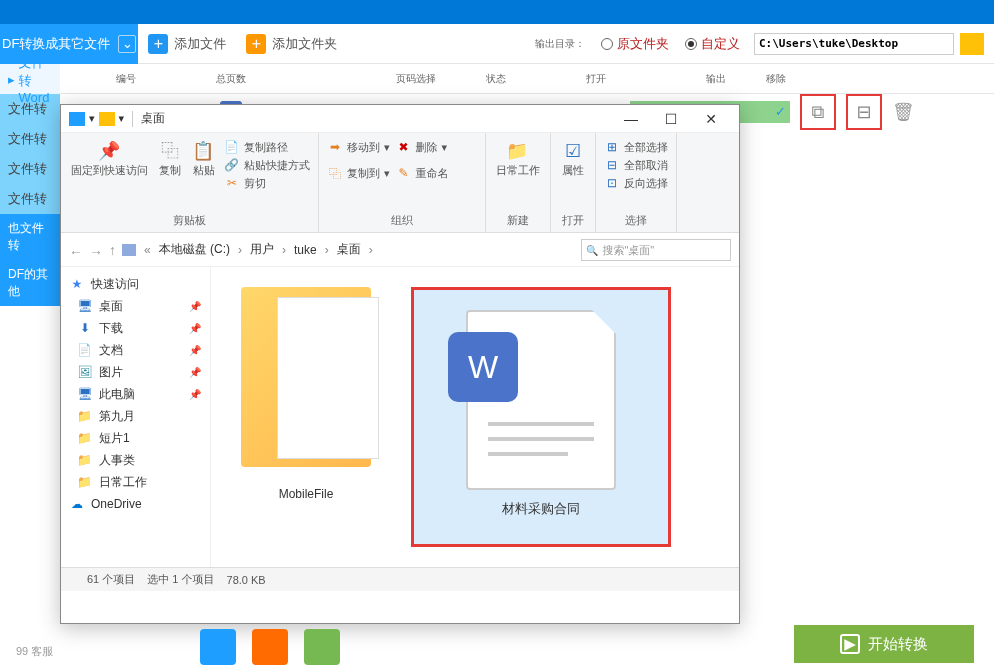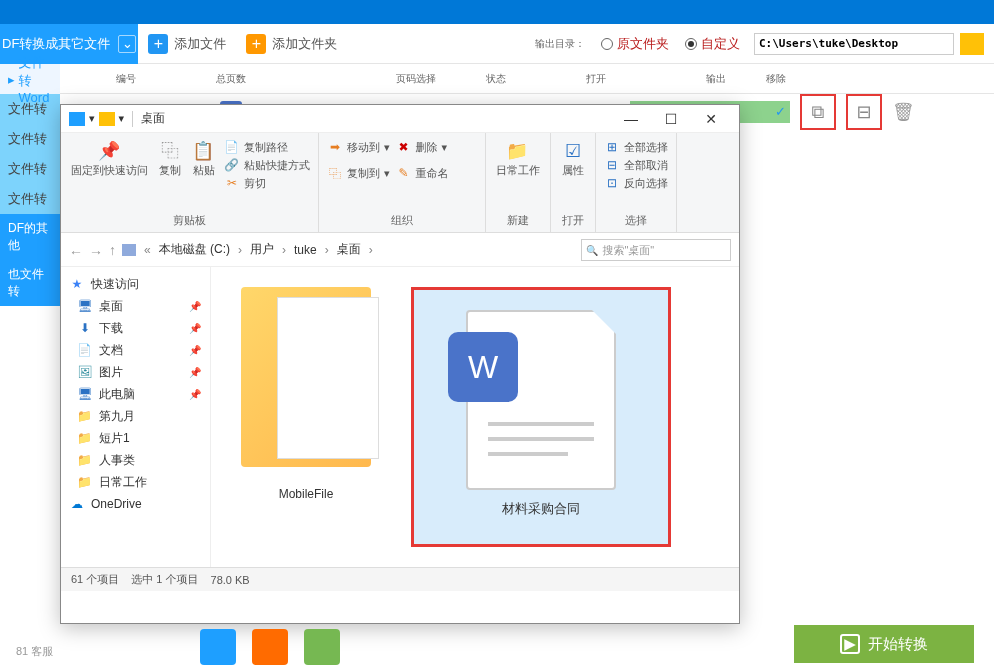--- a/index.html
+++ b/index.html
@@ -105,21 +105,21 @@
 .doc-ic { width: 150px; height: 180px; background: #fff; border: 2px solid #ccc; border-radius: 4px; position: relative; margin: 10px 0; }
 .doc-ic::before { content: ""; position: absolute; top: -2px; right: -2px; border-style: solid; border-width: 0 24px 24px 0; border-color: transparent #d8ecfb transparent transparent; }
 .doc-ic .wbadge { position: absolute; left: -20px; top: 20px; width: 70px; height: 70px; background: #4a73c9; border-radius: 10px; display: flex; align-items: center; justify-content: center; color: #fff; font-size: 32px; }
 .doc-ic .line { position: absolute; left: 20px; right: 20px; height: 4px; background: #ccc; }
 .doc-ic .l1 { top: 110px; }
 .doc-ic .l2 { top: 125px; }
 .doc-ic .l3 { top: 140px; width: 80px; }
 .selected-file .name { font-size: 13px; color: #333; }
 
 
-.exp-status { height: 24px; border-top: 1px solid #ddd; display: flex; align-items: center; padding: 0 10px; font-size: 11px; color: #555; gap: 12px; background: #f5f5f5; }
+.exp-status { height: 24px; border-top: 1px solid #ddd; display: flex; align-items: center; padding: 0 26px; font-size: 11px; color: #555; gap: 12px; background: #f5f5f5; }
 
 
 .taskbar { position: absolute; bottom: 0; left: 0; right: 0; height: 40px; display: flex; align-items: center; gap: 16px; padding-left: 200px; }
 .tb-ic { width: 36px; height: 36px; border-radius: 4px; }
 .convert-btn { position: absolute; right: 20px; bottom: 4px; width: 180px; height: 38px; background: #7cb342; color: #fff; display: flex; align-items: center; justify-content: center; font-size: 15px; gap: 8px; }
 .convert-btn .play { width: 20px; height: 20px; border: 2px solid #fff; border-radius: 3px; display: flex; align-items: center; justify-content: center; }
 
 .bottom-label { position: absolute; left: 16px; bottom: 8px; font-size: 11px; color: #999; }
 
 </style>
@@ -189,22 +189,22 @@
     </div>
   <div class="side-item">
       <span>文件转</span>
     </div>
   <div class="side-item">
       <span>文件转</span>
     </div>
   <div class="side-item">
       <span>文件转</span>
     </div>
+  <div class="side-blue"><span>也文件转</span></div>
   <div class="side-blue"><span>DF的其他</span></div>
-  <div class="side-blue"><span>也文件转</span></div>
 </div>
 
 <div class="explorer">
   <div class="exp-title">
     <span class="ticon"></span>
     <span style="color:#333;font-size:11px;">▾</span>
     <span style="width:16px;height:14px;background:#ffc107;margin:0 4px;"></span>
     <span style="color:#333;font-size:11px;">▾</span>
     <span class="divider"></span>
     <span class="text">桌面</span>
@@ -391,13 +391,13 @@
   <div class="tb-ic" style="background:#1e9fff;"></div>
   <div class="tb-ic" style="background:#ff6b00;"></div>
   <div class="tb-ic" style="background:#76b852;"></div>
 </div>
 
 <div class="convert-btn">
   <span class="play">▶</span>
   <span>开始转换</span>
 </div>
 
-<div class="bottom-label">81 客服</div>
+<div class="bottom-label">99 客服</div>
 
 </body></html>

